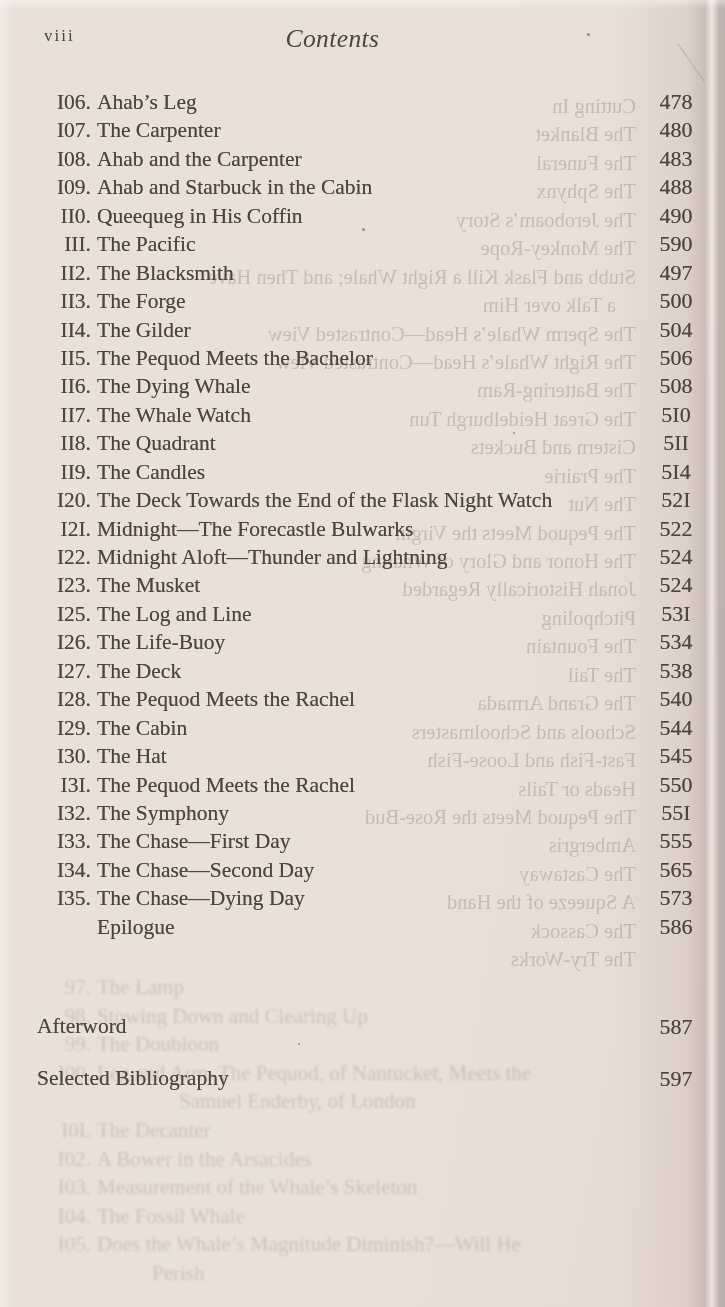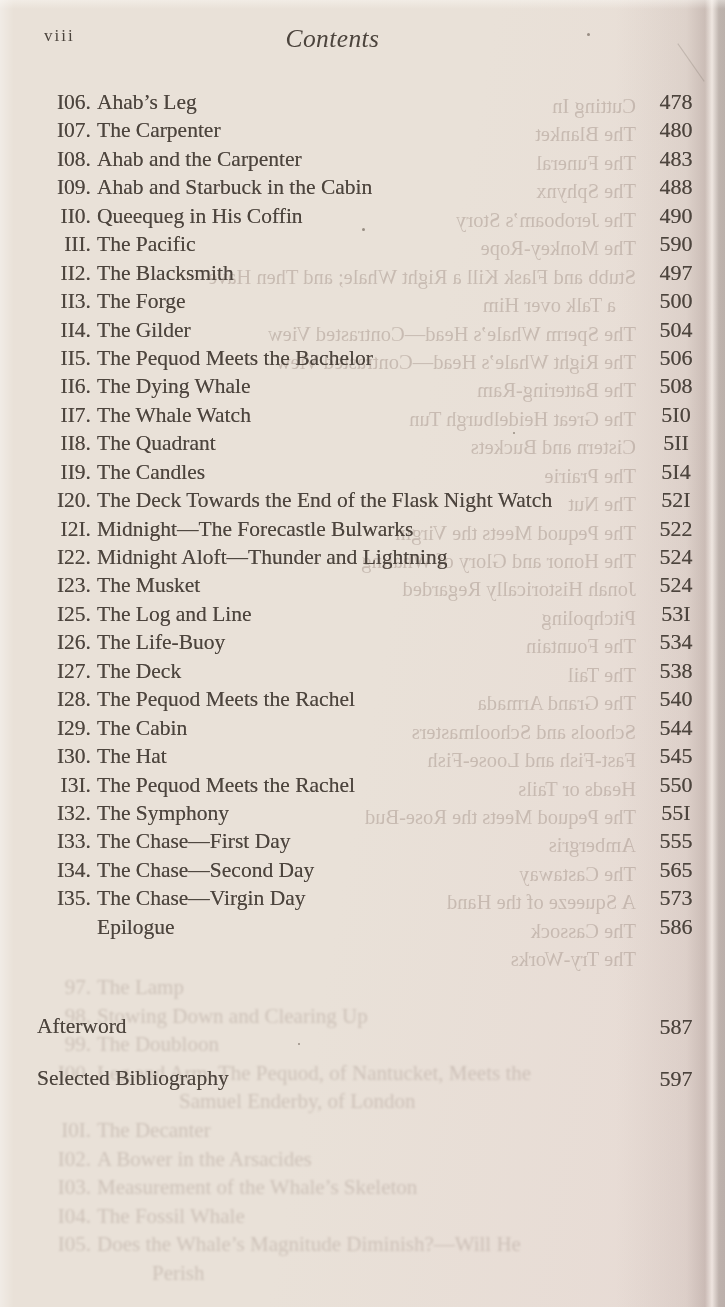--- a/index.html
+++ b/index.html
@@ -330,21 +330,21 @@
         <span class="title">The Chase—First Day</span>
         <span class="pg">555</span>
       </div>
       <div class="row">
         <span class="num">I34.</span>
         <span class="title">The Chase—Second Day</span>
         <span class="pg">565</span>
       </div>
       <div class="row">
         <span class="num">I35.</span>
-        <span class="title">The Chase—Virgin Day</span>
+        <span class="title">The Chase—Dying Day</span>
         <span class="pg">573</span>
       </div>
       <div class="row">
         <span class="num"></span>
         <span class="title">Epilogue</span>
         <span class="pg">586</span>
       </div>
     </div>
   <div class="backmatter">
       <div class="row">

